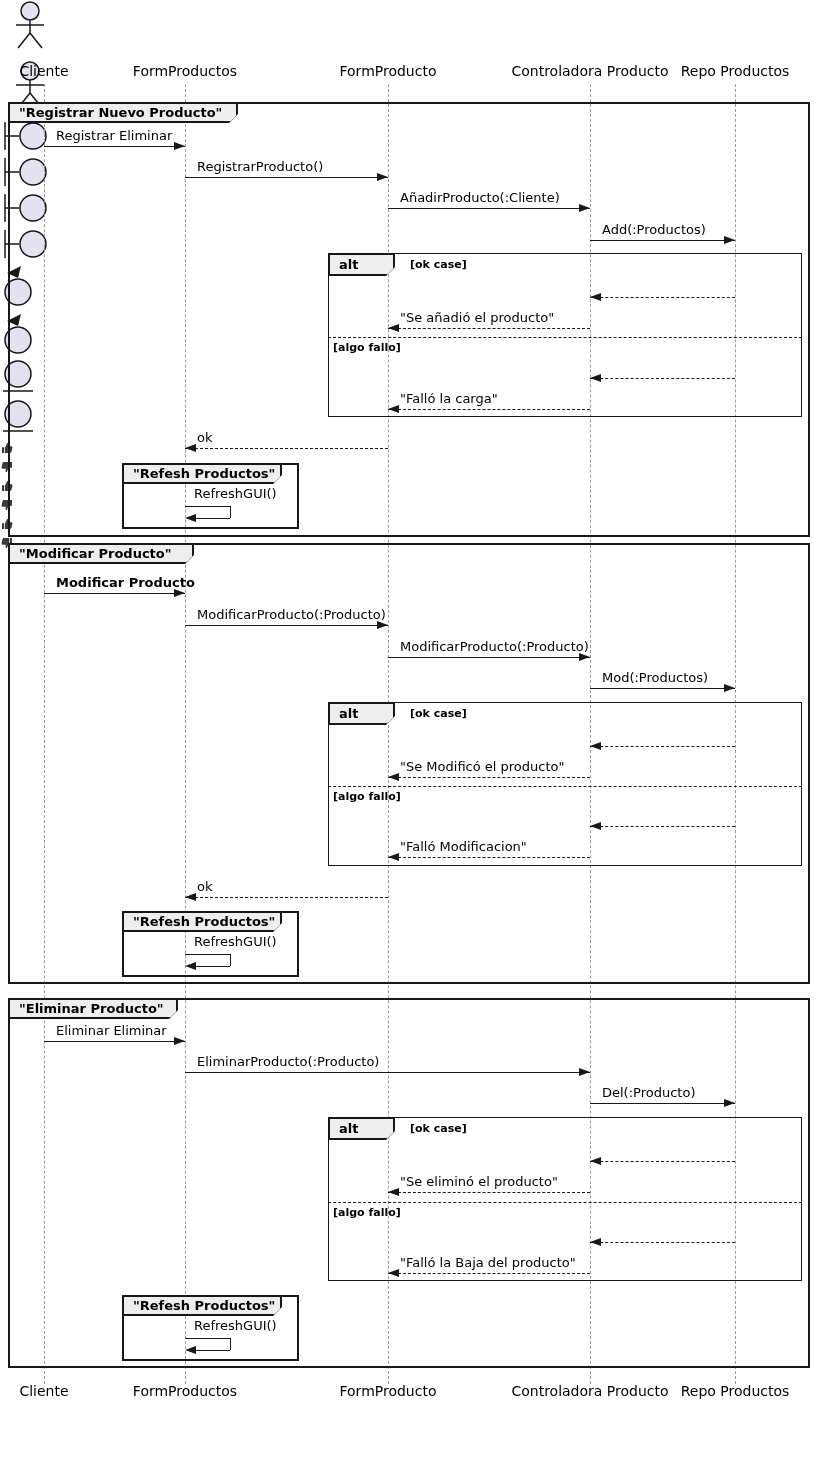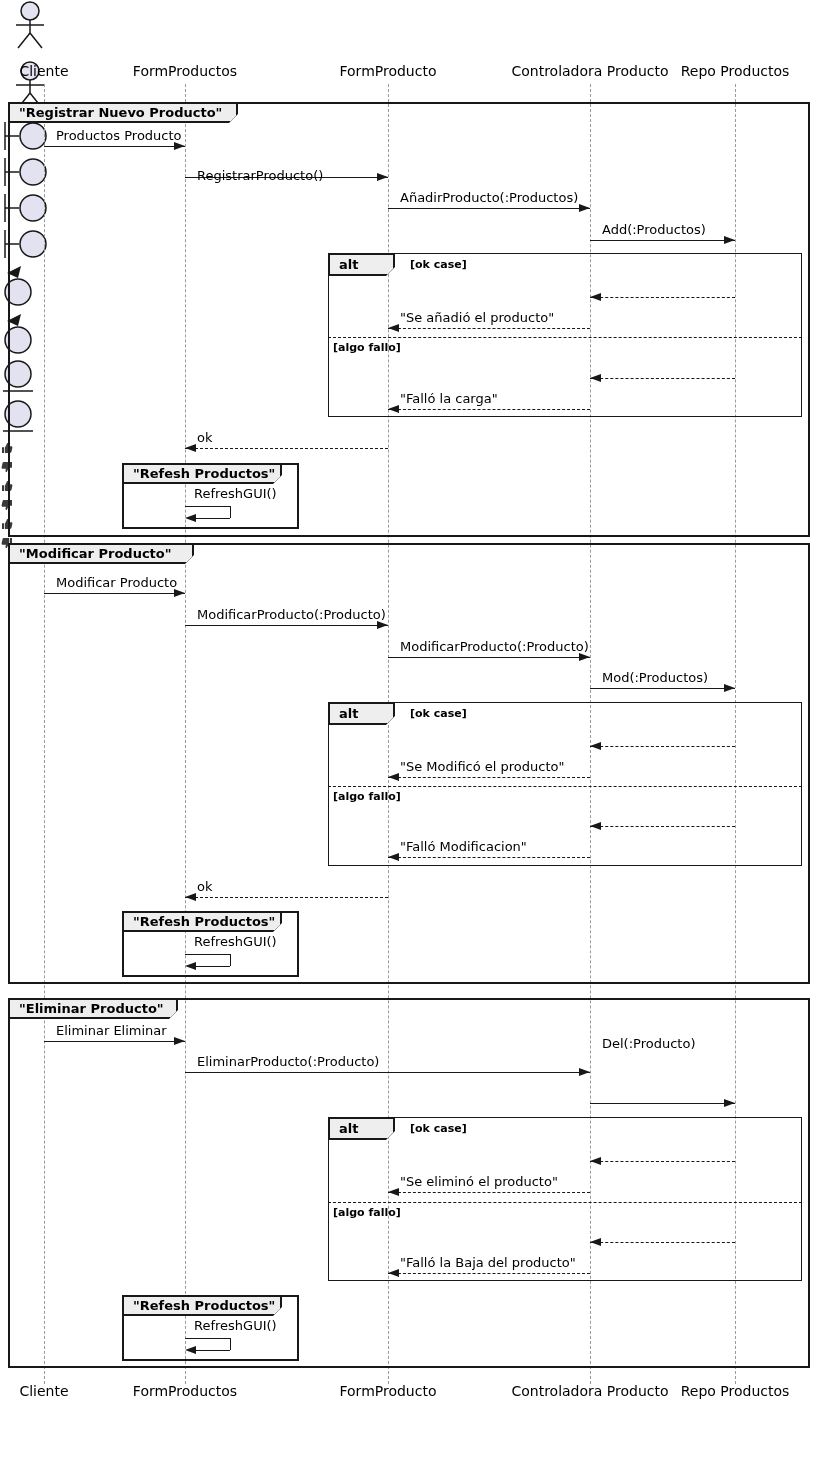--- a/index.html
+++ b/index.html
@@ -92,27 +92,27 @@
       </svg></div>
     <div class="abs pname" style="left: 735px; top: 63px;">Repo Productos</div>
     <div class="abs pname" style="left: 735px; top: 1383px;">Repo Productos</div>
     <div class="abs frame" style="left: 8px; top: 102px; width: 802px; height: 435px;"></div>
     <div class="abs tab-outer" style="left: 8px; top: 102px; width: 230px; height: 21px; clip-path: polygon(0px 0px, 100% 0px, 100% 12px, 221px 100%, 0px 100%);">
       <div class="tab-inner" style="clip-path: polygon(0px 0px, 100% 0px, 100% 12px, 221px 100%, 0px 100%);"></div>
       <div class="tab-label">"Registrar Nuevo Producto"</div>
     </div>
     <div class="abs line-solid" style="left: 44px; top: 146px; width: 141px;"></div>
     <div class="abs arrow-r" style="left: 174px; top: 142px;"></div>
-    <div class="abs msg-label" style="left: 56px; top: 128px;">Productos Producto</div>
+    <div class="abs msg-label" style="left: 56px; top: 128px;">Registrar Eliminar</div>
     <div class="abs line-solid" style="left: 185px; top: 177px; width: 203px;"></div>
     <div class="abs arrow-r" style="left: 377px; top: 173px;"></div>
-    <div class="abs msg-label" style="left: 197px; top: 159px; margin-top: 9px;">RegistrarProducto()</div>
+    <div class="abs msg-label" style="left: 197px; top: 159px;">RegistrarProducto()</div>
     <div class="abs line-solid" style="left: 388px; top: 208px; width: 202px;"></div>
     <div class="abs arrow-r" style="left: 579px; top: 204px;"></div>
-    <div class="abs msg-label" style="left: 400px; top: 190px;">AñadirProducto(:Productos)</div>
+    <div class="abs msg-label" style="left: 400px; top: 190px;">AñadirProducto(:Cliente)</div>
     <div class="abs line-solid" style="left: 590px; top: 240px; width: 145px;"></div>
     <div class="abs arrow-r" style="left: 724px; top: 236px;"></div>
     <div class="abs msg-label" style="left: 602px; top: 222px;">Add(:Productos)</div>
     <div class="abs altbox" style="left: 328px; top: 253px; width: 474px; height: 164px;"></div>
     <div class="abs tab-outer" style="left: 328px; top: 253px; width: 67px; height: 23px; clip-path: polygon(0px 0px, 100% 0px, 100% 14px, 58px 100%, 0px 100%);">
       <div class="tab-inner" style="clip-path: polygon(0px 0px, 100% 0px, 100% 14px, 58px 100%, 0px 100%);"></div>
       <div class="tab-label">alt</div>
     </div>
     <div class="abs divider" style="left: 328px; top: 337px; width: 474px;"></div>
     <div class="abs guard" style="left: 410px; top: 258px;">[ok case]</div>
@@ -148,21 +148,21 @@
     <div class="abs vline" style="left: 230px; top: 506px; height: 12px;"></div>
     <div class="abs line-solid" style="left: 194px; top: 518px; width: 36px;"></div>
     <div class="abs arrow-l" style="left: 185px; top: 514px;"></div>
     <div class="abs frame" style="left: 8px; top: 543px; width: 802px; height: 441px;"></div>
     <div class="abs tab-outer" style="left: 8px; top: 543px; width: 186px; height: 21px; clip-path: polygon(0px 0px, 100% 0px, 100% 12px, 177px 100%, 0px 100%);">
       <div class="tab-inner" style="clip-path: polygon(0px 0px, 100% 0px, 100% 12px, 177px 100%, 0px 100%);"></div>
       <div class="tab-label">"Modificar Producto"</div>
     </div>
     <div class="abs line-solid" style="left: 44px; top: 593px; width: 141px;"></div>
     <div class="abs arrow-r" style="left: 174px; top: 589px;"></div>
-    <div class="abs msg-label" style="left: 56px; top: 575px;">Modificar Producto</div>
+    <div class="abs msg-label" style="left: 56px; top: 575px; font-weight: bold;">Modificar Producto</div>
     <div class="abs line-solid" style="left: 185px; top: 625px; width: 203px;"></div>
     <div class="abs arrow-r" style="left: 377px; top: 621px;"></div>
     <div class="abs msg-label" style="left: 197px; top: 607px;">ModificarProducto(:Producto)</div>
     <div class="abs line-solid" style="left: 388px; top: 657px; width: 202px;"></div>
     <div class="abs arrow-r" style="left: 579px; top: 653px;"></div>
     <div class="abs msg-label" style="left: 400px; top: 639px;">ModificarProducto(:Producto)</div>
     <div class="abs line-solid" style="left: 590px; top: 688px; width: 145px;"></div>
     <div class="abs arrow-r" style="left: 724px; top: 684px;"></div>
     <div class="abs msg-label" style="left: 602px; top: 670px;">Mod(:Productos)</div>
     <div class="abs altbox" style="left: 328px; top: 702px; width: 474px; height: 164px;"></div>
@@ -210,21 +210,21 @@
       <div class="tab-label">"Eliminar Producto"</div>
     </div>
     <div class="abs line-solid" style="left: 44px; top: 1041px; width: 141px;"></div>
     <div class="abs arrow-r" style="left: 174px; top: 1037px;"></div>
     <div class="abs msg-label" style="left: 56px; top: 1023px;">Eliminar Eliminar</div>
     <div class="abs line-solid" style="left: 185px; top: 1072px; width: 405px;"></div>
     <div class="abs arrow-r" style="left: 579px; top: 1068px;"></div>
     <div class="abs msg-label" style="left: 197px; top: 1054px;">EliminarProducto(:Producto)</div>
     <div class="abs line-solid" style="left: 590px; top: 1103px; width: 145px;"></div>
     <div class="abs arrow-r" style="left: 724px; top: 1099px;"></div>
-    <div class="abs msg-label" style="left: 602px; top: 1036px;">Del(:Producto)</div>
+    <div class="abs msg-label" style="left: 602px; top: 1085px;">Del(:Producto)</div>
     <div class="abs altbox" style="left: 328px; top: 1117px; width: 474px; height: 164px;"></div>
     <div class="abs tab-outer" style="left: 328px; top: 1117px; width: 67px; height: 23px; clip-path: polygon(0px 0px, 100% 0px, 100% 14px, 58px 100%, 0px 100%);">
       <div class="tab-inner" style="clip-path: polygon(0px 0px, 100% 0px, 100% 14px, 58px 100%, 0px 100%);"></div>
       <div class="tab-label">alt</div>
     </div>
     <div class="abs divider" style="left: 328px; top: 1202px; width: 474px;"></div>
     <div class="abs guard" style="left: 410px; top: 1122px;">[ok case]</div>
     <div class="abs line-dashed" style="left: 590px; top: 1161px; width: 145px;"></div>
     <div class="abs arrow-l" style="left: 590px; top: 1157px;"></div>
     <div style="left: 606px; top: 1145px;"><svg width="14" height="14" viewBox="0 0 14 14">

